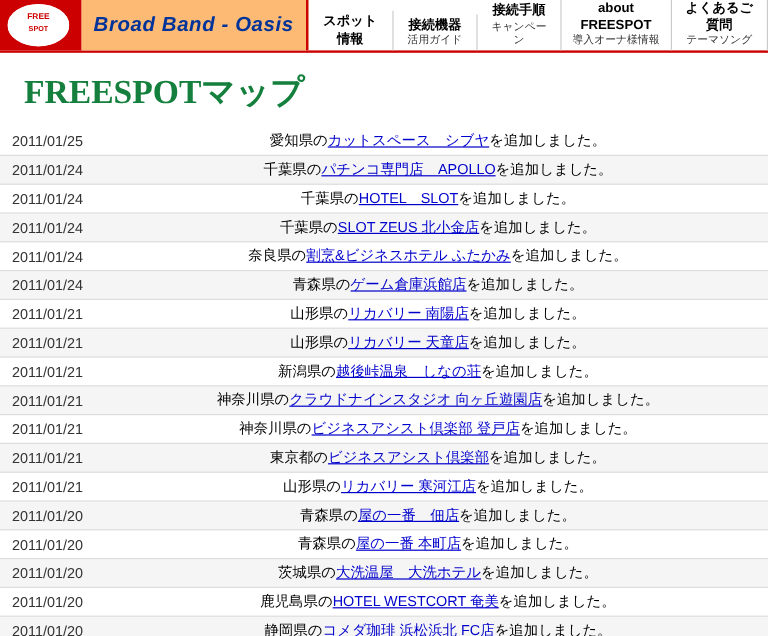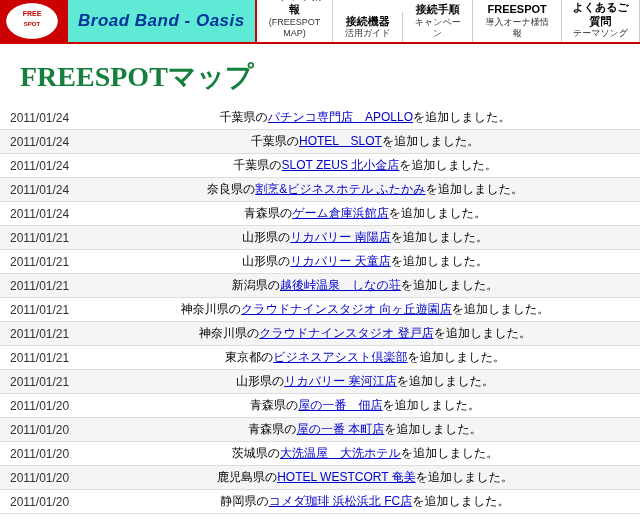--- a/index.html
+++ b/index.html
@@ -27,21 +27,21 @@
       display: flex;
       align-items: center;
       justify-content: center;
       position: relative;
     }
     #logo-circle svg {
       width: 52px;
       height: 36px;
     }
     #brand-area {
-      background: #5eead4;
+      background: #fdba74;
       display: flex;
       align-items: center;
       padding: 0 10px;
       border-right: 2px solid #cc0000;
       min-width: 170px;
     }
     #brand-text {
       font-size: 17px;
       font-weight: bold;
       color: #003399;
@@ -126,21 +126,20 @@
       </svg>
     </div>
   </div>
   <div id="brand-area">
     <span id="brand-text">Broad Band - Oasis</span>
   </div>
   <div id="nav-area">
 
   <div class="nav-item">
         <span class="nav-main">スポット情報</span>
-        <span class="nav-sub">(FREESPOT MAP)</span>
       </div>
       <div class="nav-item">
         <span class="nav-main">接続機器</span>
         <span class="nav-sub">活用ガイド</span>
       </div>
       <div class="nav-item">
         <span class="nav-main">接続手順</span>
         <span class="nav-sub">キャンペーン</span>
       </div>
       <div class="nav-item">
@@ -151,20 +150,24 @@
         <span class="nav-main">よくあるご質問</span>
         <span class="nav-sub">テーマソング</span>
       </div>
     </div>
 </div>
 
 <div id="page-title">FREESPOTマップ</div>
 
 <table id="content-table">
   <tbody id="table-body">
+  <tr>
+        <td class="date-cell">2011/01/25</td>
+        <td class="info-cell">愛知県の<a href="#">カットスペース　シブヤ</a>を追加しました。</td>
+      </tr>
       <tr>
         <td class="date-cell">2011/01/24</td>
         <td class="info-cell">千葉県の<a href="#">パチンコ専門店　APOLLO</a>を追加しました。</td>
       </tr>
       <tr>
         <td class="date-cell">2011/01/24</td>
         <td class="info-cell">千葉県の<a href="#">HOTEL　SLOT</a>を追加しました。</td>
       </tr>
       <tr>
         <td class="date-cell">2011/01/24</td>
@@ -189,21 +192,21 @@
       <tr>
         <td class="date-cell">2011/01/21</td>
         <td class="info-cell">新潟県の<a href="#">越後峠温泉　しなの荘</a>を追加しました。</td>
       </tr>
       <tr>
         <td class="date-cell">2011/01/21</td>
         <td class="info-cell">神奈川県の<a href="#">クラウドナインスタジオ 向ヶ丘遊園店</a>を追加しました。</td>
       </tr>
       <tr>
         <td class="date-cell">2011/01/21</td>
-        <td class="info-cell">神奈川県の<a href="#">クラウドナインスタジオ 登戸店</a>を追加しました。</td>
+        <td class="info-cell">神奈川県の<a href="#">ビジネスアシスト倶楽部 登戸店</a>を追加しました。</td>
       </tr>
       <tr>
         <td class="date-cell">2011/01/21</td>
         <td class="info-cell">東京都の<a href="#">ビジネスアシスト倶楽部</a>を追加しました。</td>
       </tr>
       <tr>
         <td class="date-cell">2011/01/21</td>
         <td class="info-cell">山形県の<a href="#">リカバリー 寒河江店</a>を追加しました。</td>
       </tr>
       <tr>

